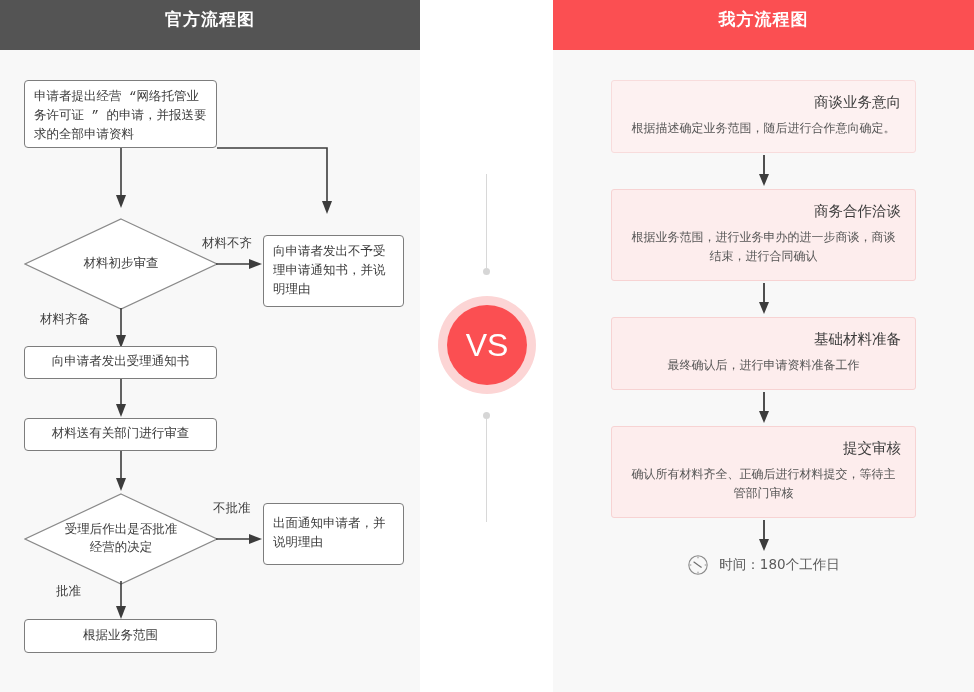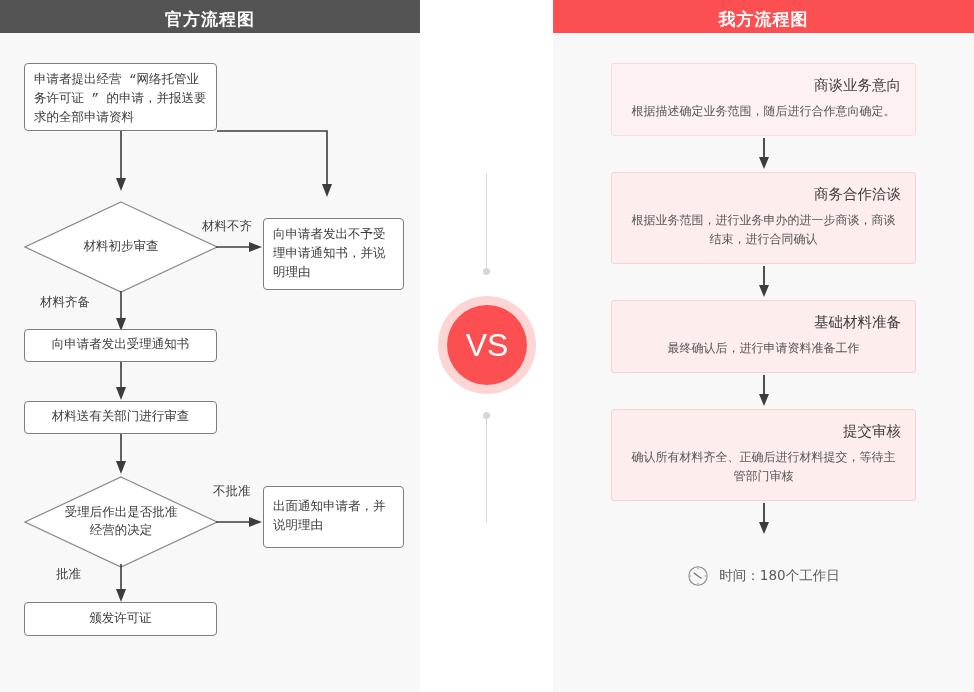--- a/index.html
+++ b/index.html
@@ -20,21 +20,21 @@
     position: absolute;
     top: 0;
     height: 692px;
     background: #f8f8f8;
     overflow: hidden;
   }
   #panel-left  { left: 0;   width: 420px; }
   #panel-right { left: 553px; width: 421px; }
 
   .panel-header {
-    height: 33px;
+    height: 50px;
     line-height: 38px;
     text-align: center;
     color: #ffffff;
     font-size: 17px;
     font-weight: bold;
     letter-spacing: 1px;
   }
   #panel-left  .panel-header { background: #545454; }
   #panel-right .panel-header { background: #fb4f52; }
 
@@ -171,21 +171,20 @@
   }
   .step-arrow {
     width: 305px;
     margin: 0 auto;
     height: 36px;
     position: relative;
   }
   .step-arrow svg { position: absolute; left: 50%; margin-left: -7px; top: 0; }
 
   #time-row {
-    margin-top: 28px;
     display: flex;
     align-items: center;
     justify-content: center;
     gap: 10px;
     font-size: 13.5px;
     color: #5a5a5a;
   }
   #clock-icon { display: block; }
 </style>
 </head>
@@ -261,21 +260,21 @@
 
     <div class="fc-box" style="left:263px; top:453px; width:141px; height:62px; display:flex; align-items:center;">出面通知申请者，并说明理由</div>
 
     <div class="fc-label" style="left:56px; top:533px;">批准</div>
 
     <svg class="fc-arrow" style="left:113px; top:531px;" width="16" height="40">
       <line x1="8" y1="0" x2="8" y2="26" stroke="#3c3c3c" stroke-width="1.6"></line>
       <polygon points="8,38 3,25 13,25" fill="#3c3c3c"></polygon>
     </svg>
 
-    <div class="fc-box center" style="left:24px; top:569px; width:193px; height:34px;">颁发许可证</div>
+    <div class="fc-box center" style="left:24px; top:569px; width:193px; height:34px;">根据业务范围</div>
 
   </div>
 </div>
 
 <div id="divider">
   <div class="div-line" id="div-line-top"></div>
   <div class="div-dot" id="div-dot-top"></div>
   <div id="vs-badge">
     <div id="vs-inner">VS</div>
   </div>

